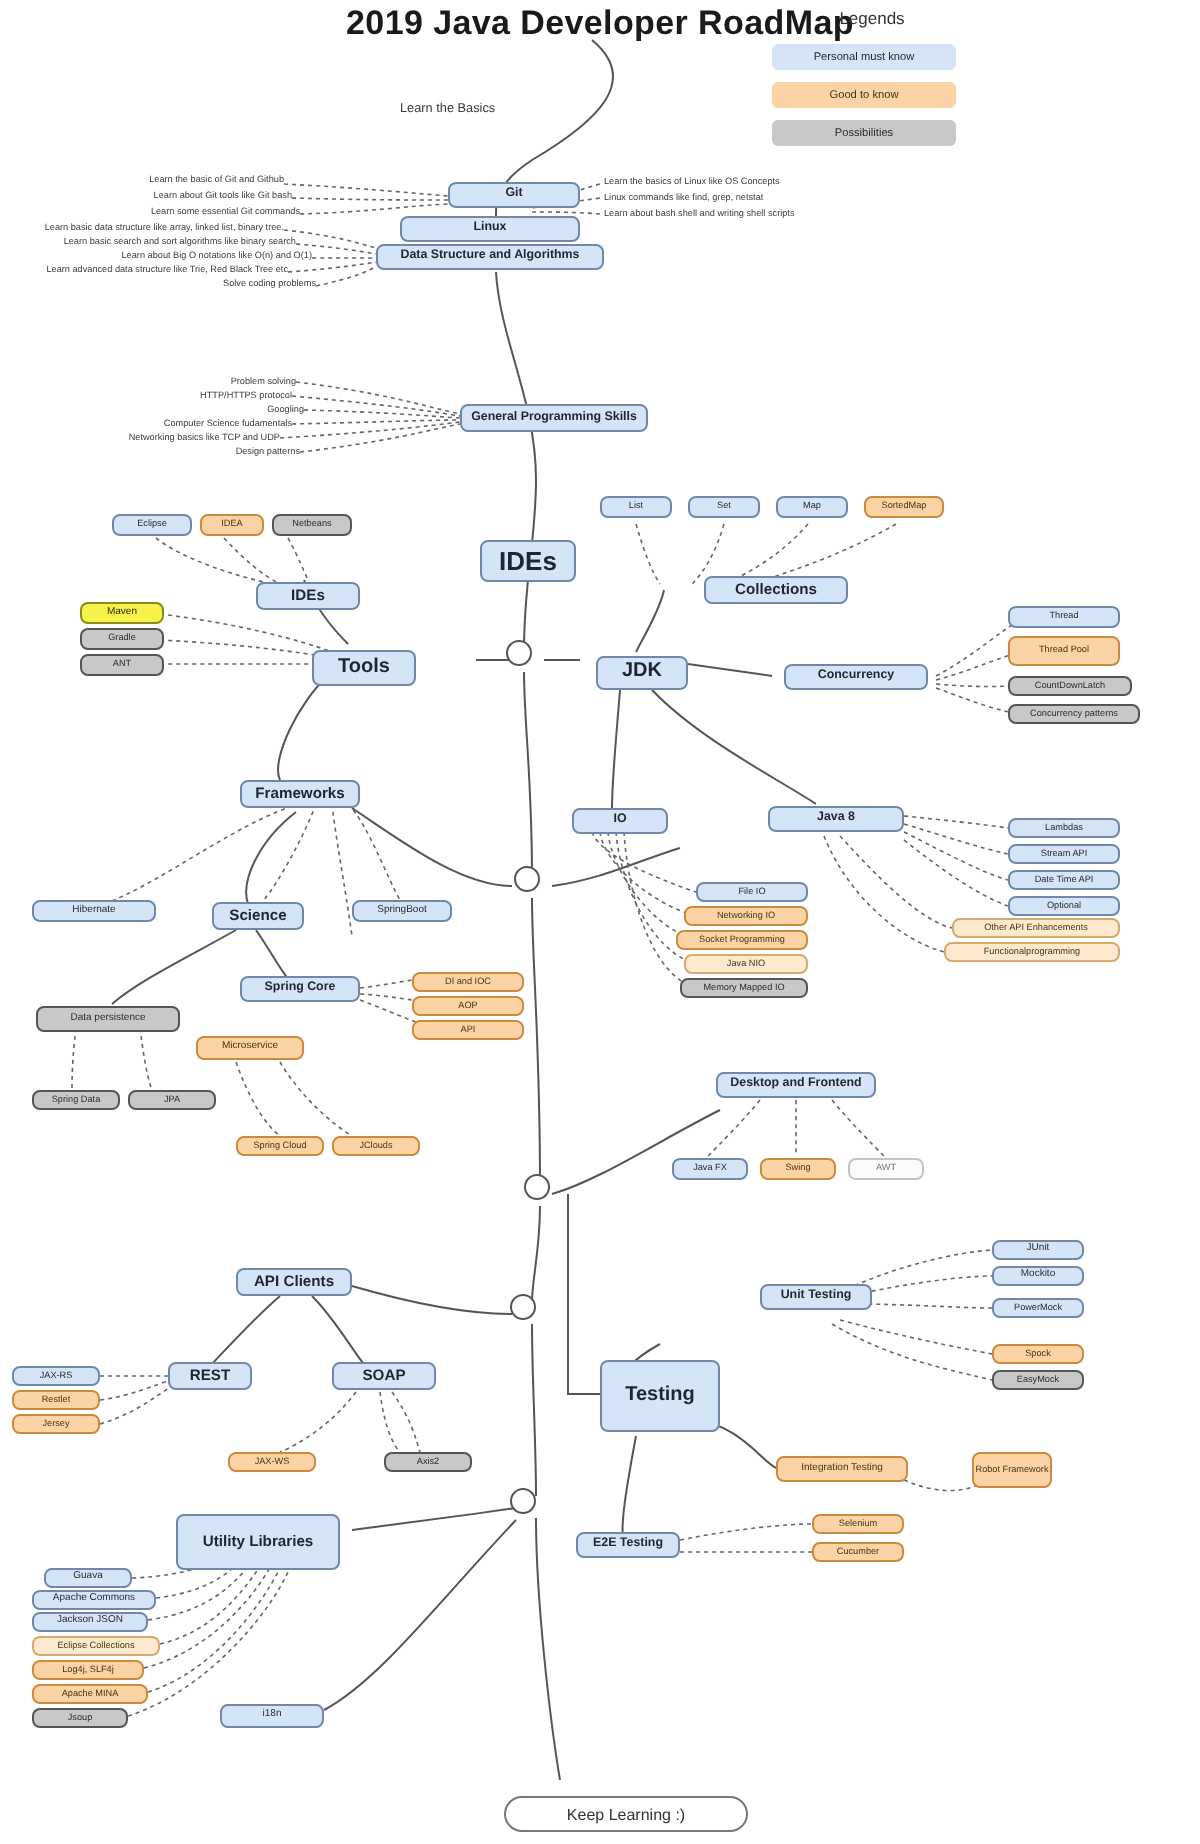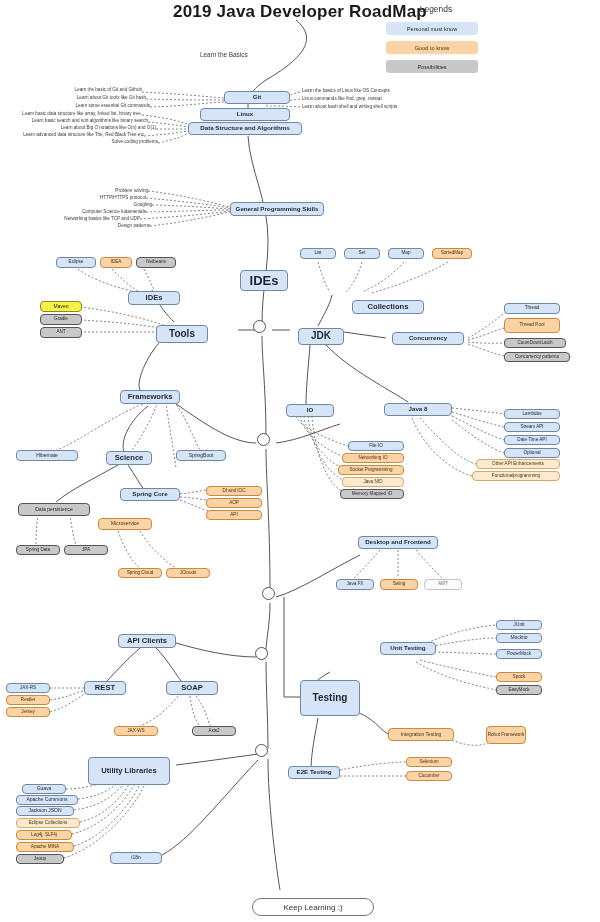--- a/index.html
+++ b/index.html
@@ -289,21 +289,21 @@
   <div class="node gray lbl" style="left:40px;top:314px;width:42px;height:11px;">
     <span>Gradle</span>
     </div>
   <div class="node gray lbl" style="left:40px;top:327px;width:42px;height:11px;">
     <span>ANT</span>
     </div>
 
   <div class="node blue lbl-xl" style="left:298px;top:328px;width:46px;height:17px;">
     <span>JDK</span>
     </div>
-  <div class="node blue lbl-l" style="left:352px;top:288px;width:72px;height:14px;margin-top:12px;">
+  <div class="node blue lbl-l" style="left:352px;top:288px;width:72px;height:14px;">
     <span>Collections</span>
     </div>
 
   <div class="node blue lbl" style="left:300px;top:248px;width:36px;height:11px;">
     <span>List</span>
     </div>
   <div class="node blue lbl" style="left:344px;top:248px;width:36px;height:11px;">
     <span>Set</span>
     </div>
   <div class="node blue lbl" style="left:388px;top:248px;width:36px;height:11px;">

